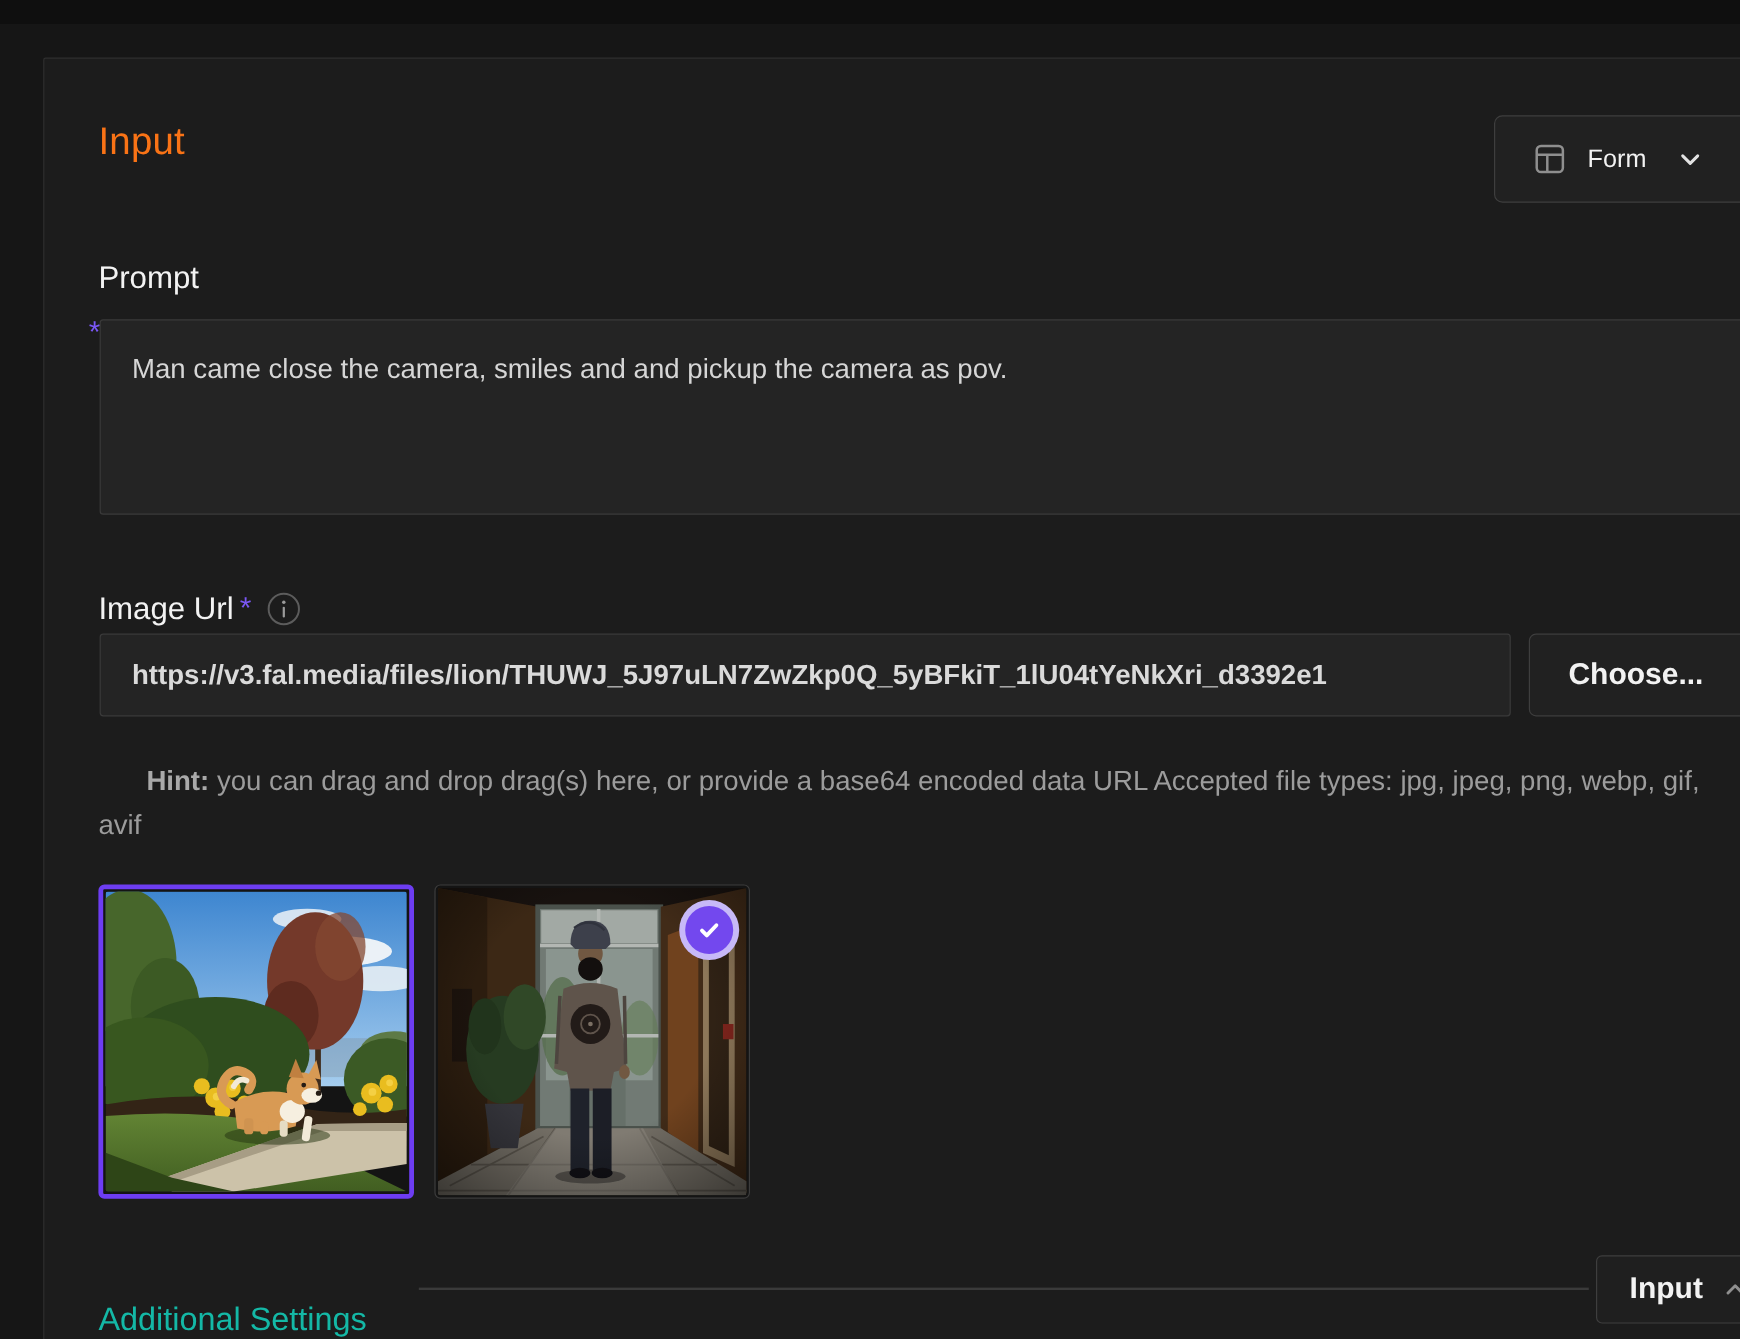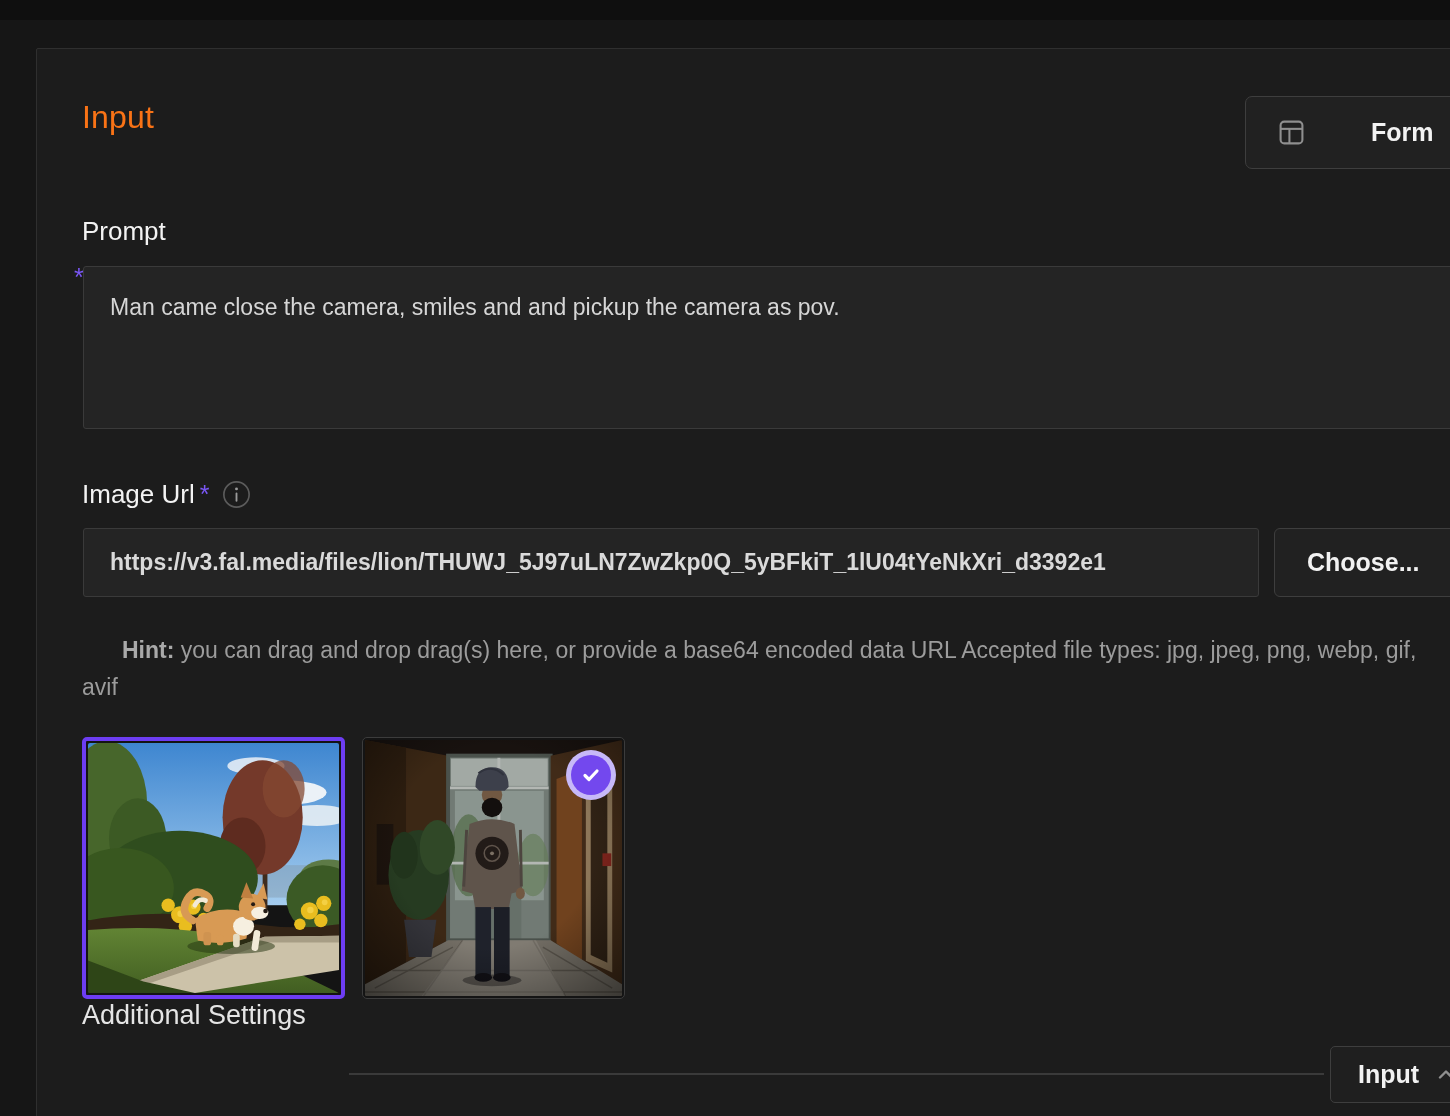--- a/index.html
+++ b/index.html
@@ -18,21 +18,21 @@
     position:absolute;left:82px;top:99px;font-size:32px;font-weight:500;
     color:#f97316;letter-spacing:.2px;
   }
   
   .form-btn{
     position:absolute;left:1245px;top:96px;width:260px;height:73px;
     background:#212121;border:1px solid #3e3e3e;border-radius:7px;
     display:flex;align-items:center;padding-left:32px;gap:18px;box-sizing:border-box;
     cursor:pointer;
   }
-  .form-btn .lbl{font-size:25px;font-weight:700;color:#f2f2f2;margin-left:48px;}
+  .form-btn .lbl{font-size:21px;font-weight:400;color:#f2f2f2;}
   
   .field-label{
     position:absolute;display:flex;align-items:center;gap:13px;
     font-size:26px;font-weight:500;color:#f3f3f3;
   }
   .req{color:#7a57f5;margin-left:-8px;align-self:flex-start;font-size:25px;line-height:1.4;}
   
   .prompt-box{
     position:absolute;left:83px;top:266px;width:1500px;height:163px;box-sizing:border-box;
     background:#242424;border:1px solid #3a3a3a;border-radius:3px;
@@ -65,21 +65,21 @@
   }
   .thumb.selected{border:4px solid #6d3df2;}
   .thumb svg.photo{width:100%;height:100%;display:block;border-radius:2px;}
   .badge{
     position:absolute;top:17px;right:13px;width:40px;height:40px;border-radius:50%;
     background:#7348ee;box-shadow:0 0 0 5px #c7b9f8;
     display:flex;align-items:center;justify-content:center;
   }
   
   .addl-title{
-    position:absolute;left:82px;top:1000px;font-size:27px;font-weight:500;color:#e5e5e5;
+    position:absolute;left:82px;top:1084px;font-size:27px;font-weight:500;color:#14b8a6;
   }
   .divider{position:absolute;left:349px;top:1073px;width:975px;height:2px;background:#3a3a3a;}
   .less-btn{
     position:absolute;left:1330px;top:1046px;width:170px;height:57px;box-sizing:border-box;
     background:#1f1f1f;border:1px solid #3e3e3e;border-radius:5px;
     display:flex;align-items:center;gap:15px;padding-left:27px;
     font-size:25px;font-weight:700;color:#f2f2f2;font-family:inherit;cursor:pointer;
   }
 </style>
 </head>
@@ -112,21 +112,21 @@
   <span style="display:flex;">
     <svg width="29" height="29" viewBox="0 0 28 28" fill="none">
       <circle cx="14" cy="14" r="12.2" stroke="#5c5c5c" stroke-width="1.6"></circle>
       <line x1="14" y1="13" x2="14" y2="20" stroke="#9a9a9a" stroke-width="1.8" stroke-linecap="round"></line>
       <circle cx="14" cy="8.6" r="1.4" fill="#9a9a9a"></circle>
     </svg>
   </span>
 </div>
 <textarea class="prompt-box" spellcheck="false" style="">Man came close the camera, smiles and and pickup the camera as pov.</textarea>
 
-<div class="field-label" style="left:82px;top:477px;">
+<div class="field-label" style="left:82px;top:490px;">
   <span>Image Url</span>
   <span class="req">*</span>
   <span style="display:flex;">
     <svg width="29" height="29" viewBox="0 0 28 28" fill="none">
       <circle cx="14" cy="14" r="12.2" stroke="#5c5c5c" stroke-width="1.6"></circle>
       <line x1="14" y1="13" x2="14" y2="20" stroke="#9a9a9a" stroke-width="1.8" stroke-linecap="round"></line>
       <circle cx="14" cy="8.6" r="1.4" fill="#9a9a9a"></circle>
     </svg>
   </span>
 </div>

